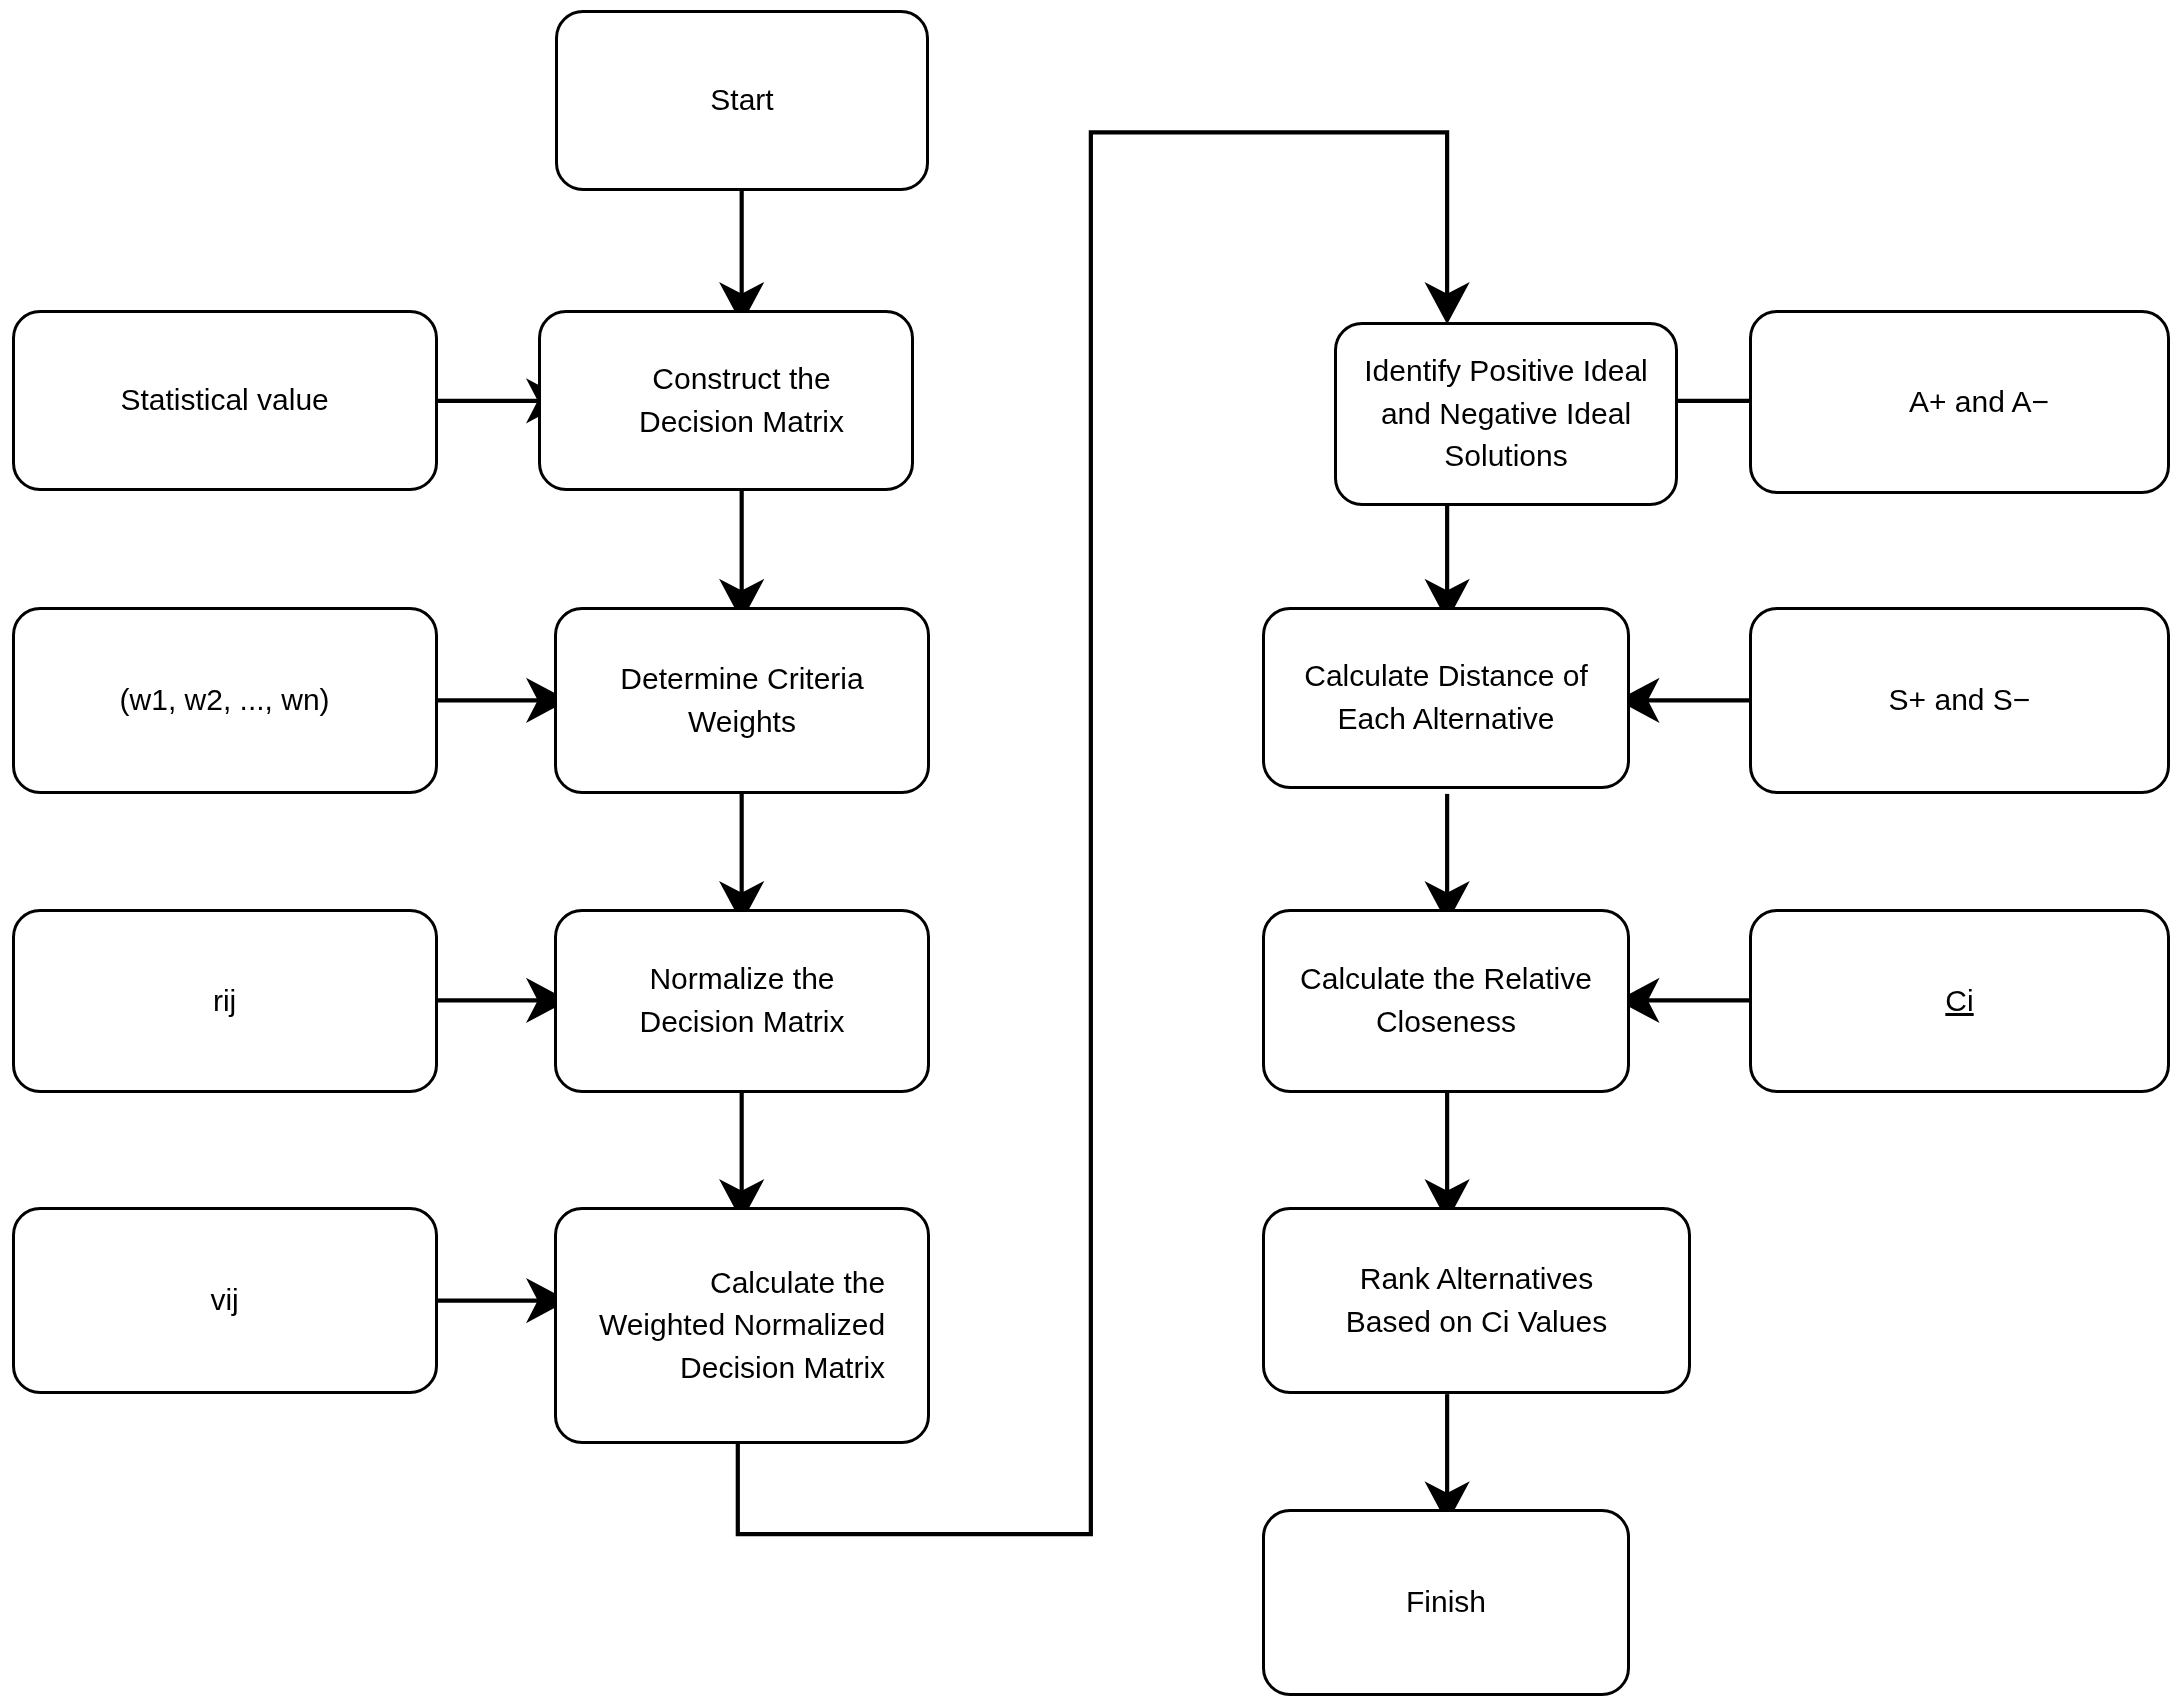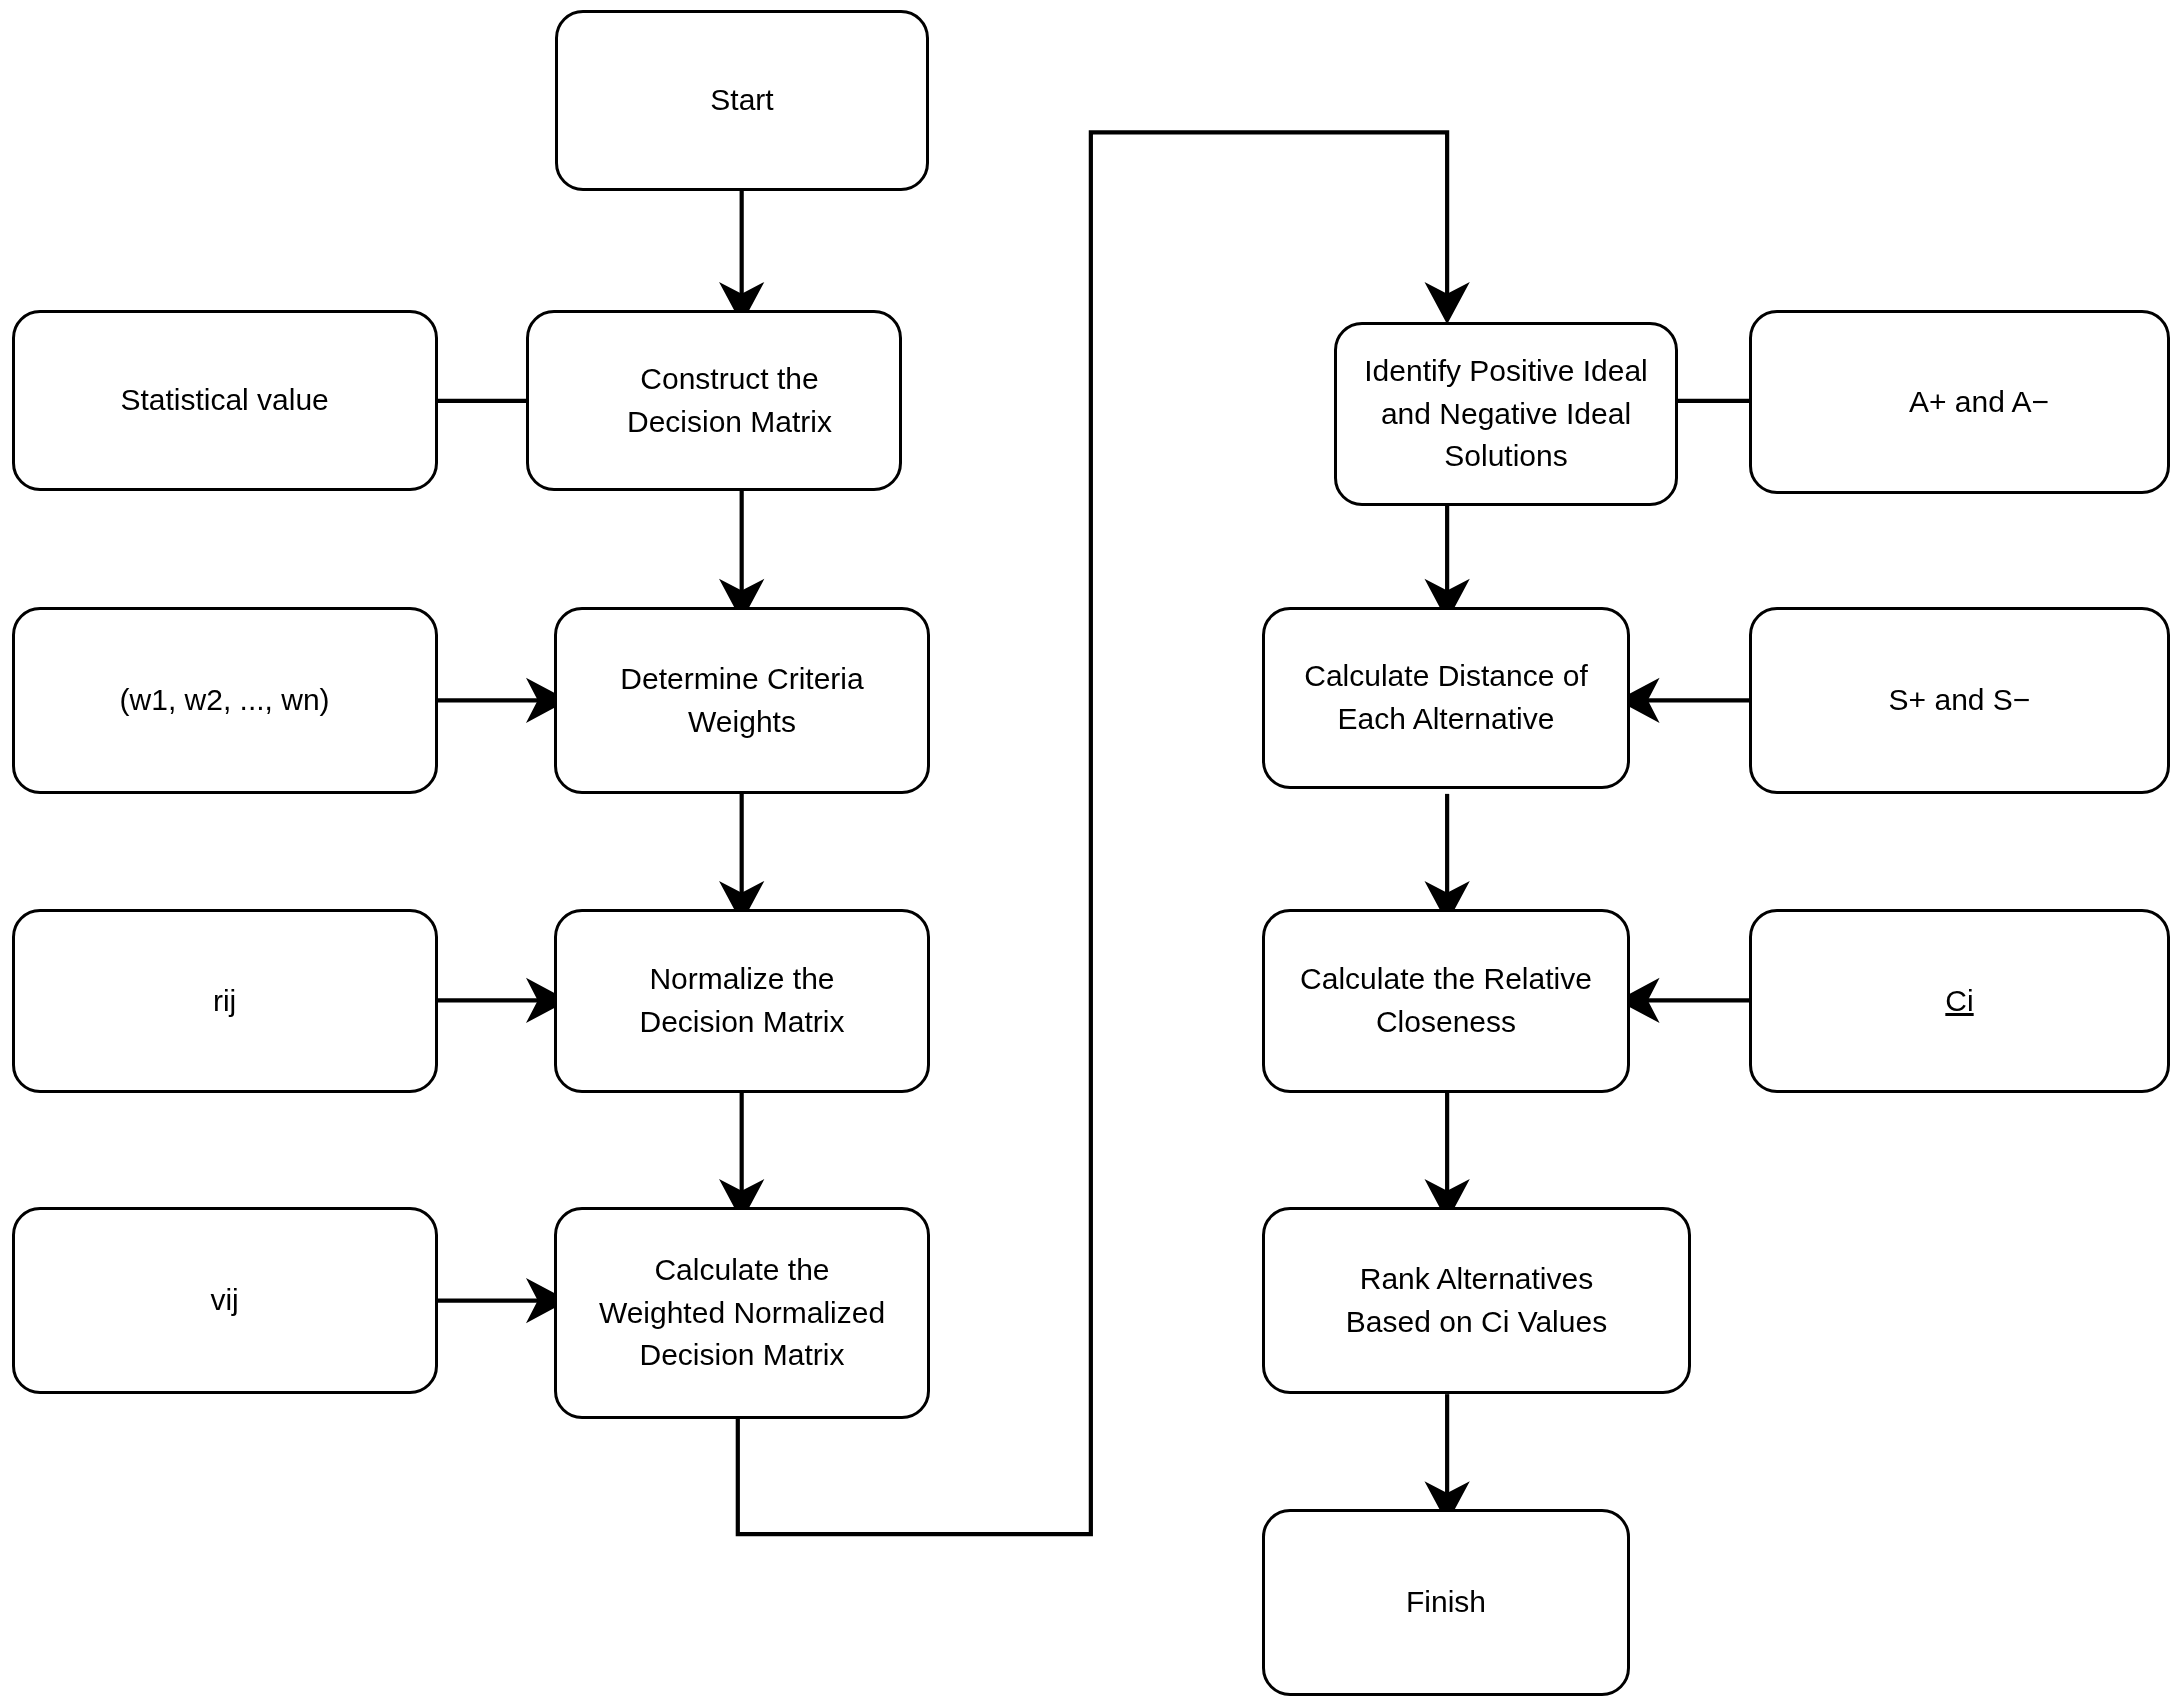--- a/index.html
+++ b/index.html
@@ -100,21 +100,21 @@
   </svg>
 
   <div class="node" style="left:11.6px; top:310px; width:426px; height:181px;">
     <span class="node-label">Statistical value</span>
   </div>
 
   <div class="node" style="left:555px; top:9.7px; width:374px; height:181px;">
     <span class="node-label">Start</span>
   </div>
 
-  <div class="node" style="left:526px; top:310px; width:376px; height:181px;padding-left:40px;">
+  <div class="node" style="left:538px; top:310px; width:376px; height:181px;padding-left:40px;">
     <span class="node-label">Construct the
 Decision Matrix</span>
   </div>
 
   <div class="node" style="left:11.6px; top:607px; width:426px; height:187px;">
     <span class="node-label">(w1, w2, ..., wn)</span>
   </div>
 
   <div class="node" style="left:554px; top:607px; width:376px; height:187px;">
     <span class="node-label">Determine Criteria
@@ -127,21 +127,21 @@
 
   <div class="node" style="left:554px; top:909px; width:376px; height:184px;">
     <span class="node-label">Normalize the
 Decision Matrix</span>
   </div>
 
   <div class="node" style="left:11.6px; top:1207px; width:426px; height:187px;">
     <span class="node-label">vij</span>
   </div>
 
-  <div class="node" style="left:554px; top:1207px; width:376px; height:212px;">
+  <div class="node" style="left:554px; top:1207px; width:376px; height:237px;text-align:right;">
     <span class="node-label">Calculate the
 Weighted Normalized
 Decision Matrix</span>
   </div>
 
   <div class="node" style="left:1334px; top:310px; width:344px; height:184px;margin-top:12px;">
     <span class="node-label">Identify Positive Ideal
 and Negative Ideal
 Solutions</span>
   </div>

